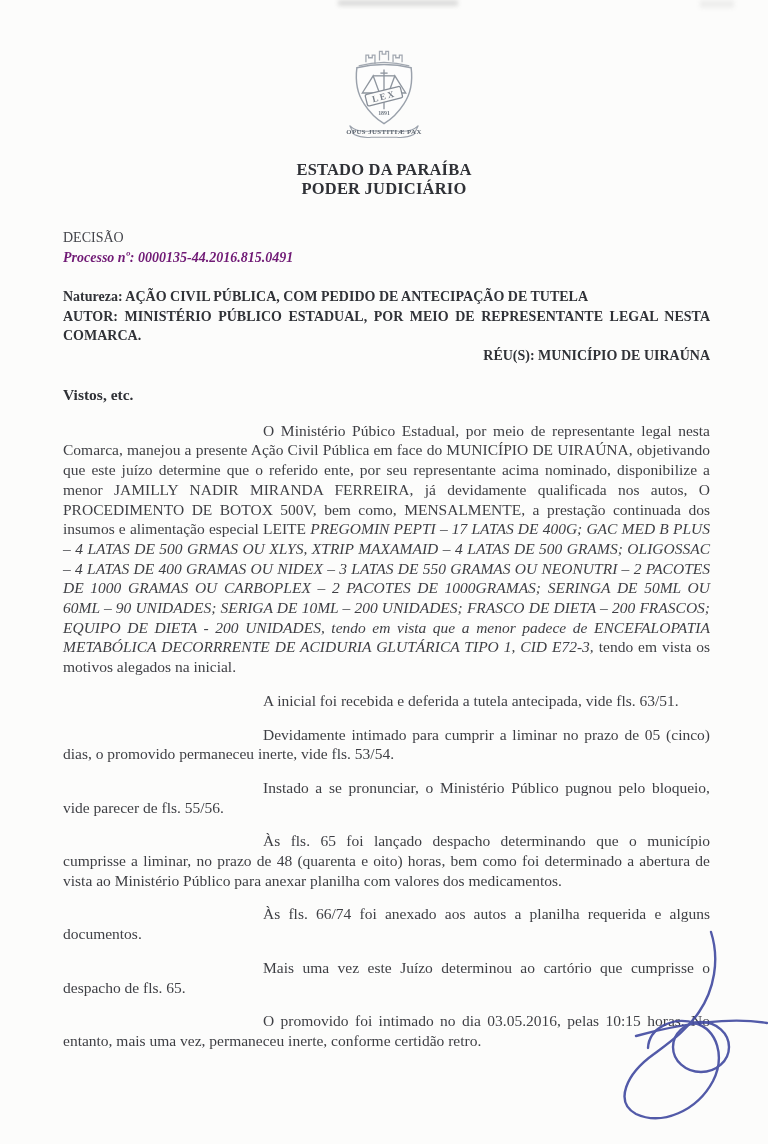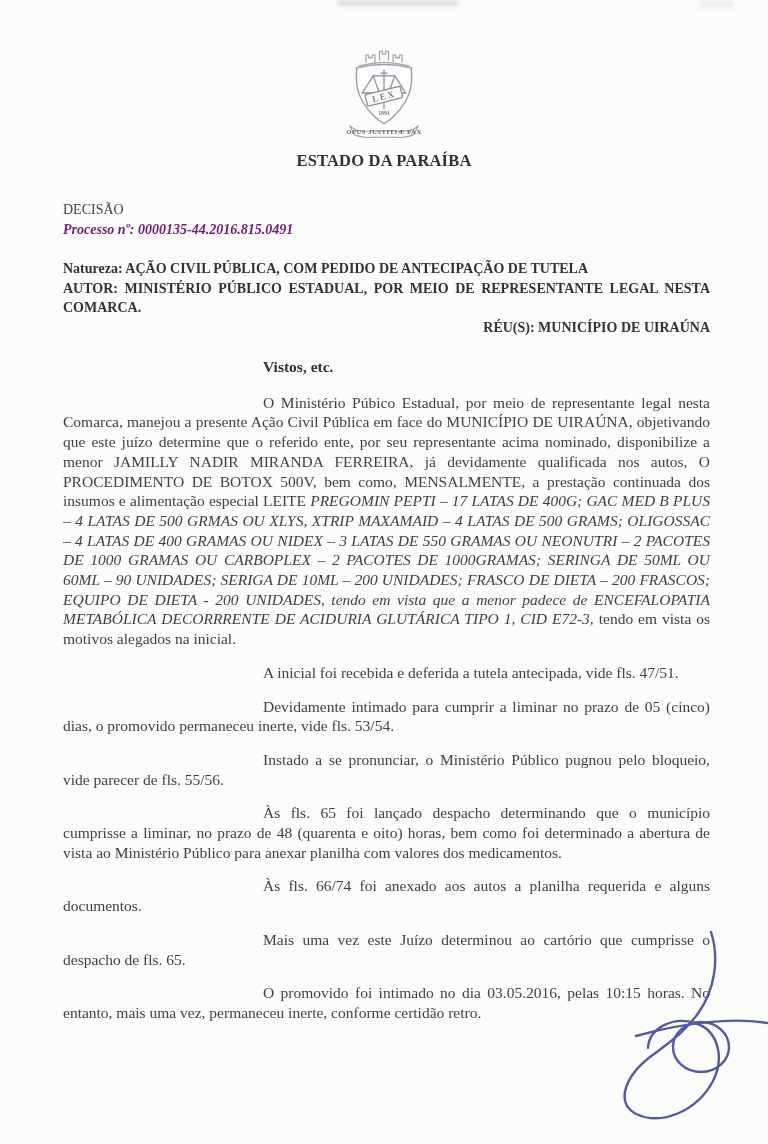--- a/index.html
+++ b/index.html
@@ -14,21 +14,21 @@
   }
   
   .scan-artifact{position:absolute;background:#8a8a8a;filter:blur(2px);}
   .artifact-1{left:338px;top:0;width:120px;height:6px;opacity:.28;}
   .artifact-2{left:700px;top:0;width:34px;height:8px;opacity:.12;}
 
   .header{ text-align:center; padding-top:46px; }
   .emblem{ display:inline-block; }
   .emblem svg{ display:block; }
   .header-lines{
-    margin-top:7px;
+    margin-top:16px;
     font-weight:bold;
     font-size:16.5px;
     line-height:19px;
     color:#2f3136;
     letter-spacing:.2px;
   }
 
   .case-block{
     margin:30px 58px 0 63px;
     font-size:14px;
@@ -47,21 +47,20 @@
 
   .body-text{
     margin:20px 58px 0 63px;
     font-size:15.5px;
     line-height:19.7px;
     text-align:justify;
   }
   .salutation{
     font-weight:bold;
     color:#303237;
-    margin-left:200px;
     margin-bottom:10px;
   }
   .para{
     text-indent:200px;
     margin:14px 0 0 0;
   }
   .para:first-of-type{ margin-top:16px; }
   .run-italic{ font-style:italic; }
 
   .signature{
@@ -106,38 +105,39 @@
         </g>
 
         <text x="50" y="76" text-anchor="middle" font-family="Liberation Serif, serif" font-size="6.5" font-weight="bold" fill="#6e7680">1891</text>
 
         <path d="M12 88 q8 8 24 6 l28 0 q16 2 24 -6 l-5 10 q-8 4 -19 3 l-28 0 q-11 1 -19 -3 z" stroke="#9aa1ab" stroke-width="1.2" fill="#fcfcfb"></path>
         <text x="50" y="97" text-anchor="middle" font-family="Liberation Serif, serif" font-size="7.5" font-weight="bold" fill="#5e6670" letter-spacing=".5">OPUS JUSTITIÆ PAX</text>
       </svg>
     </div>
     <div class="header-lines">
       <div>ESTADO DA PARAÍBA</div>
+      <div>PODER JUDICIÁRIO</div>
     </div>
   </div>
 
   <div class="case-block">
     <div class="decision-label">DECISÃO</div>
     <div class="process-line">Processo nº: 0000135-44.2016.815.0491</div>
     <div class="qualification">
       <div class="jpar">Natureza: AÇÃO CIVIL PÚBLICA, COM PEDIDO DE ANTECIPAÇÃO DE TUTELA</div>
       <div class="jpar">AUTOR: MINISTÉRIO PÚBLICO ESTADUAL, POR MEIO DE REPRESENTANTE LEGAL NESTA COMARCA.</div>
       <div class="jpar">RÉU(S): MUNICÍPIO DE UIRAÚNA</div>
     </div>
   </div>
 
   <div class="body-text">
     <div class="salutation">Vistos, etc.</div>
     <div id="paragraphs">
         <div class="para"><span>O Ministério Púbico Estadual, por meio de representante legal nesta Comarca, manejou a presente Ação Civil Pública em face do MUNICÍPIO DE UIRAÚNA, objetivando que este juízo determine que o referido ente, por seu representante acima nominado, disponibilize a menor JAMILLY NADIR MIRANDA FERREIRA, já devidamente qualificada nos autos, O PROCEDIMENTO DE BOTOX 500V, bem como, MENSALMENTE, a prestação continuada dos insumos e alimentação especial LEITE </span><span class="run-italic">PREGOMIN PEPTI – 17 LATAS DE 400G; GAC MED B PLUS – 4 LATAS DE 500 GRMAS OU XLYS, XTRIP MAXAMAID – 4 LATAS DE 500 GRAMS; OLIGOSSAC – 4 LATAS DE 400 GRAMAS OU NIDEX – 3 LATAS DE 550 GRAMAS OU NEONUTRI – 2 PACOTES DE 1000 GRAMAS OU CARBOPLEX – 2 PACOTES DE 1000GRAMAS; SERINGA DE 50ML OU 60ML – 90 UNIDADES; SERIGA DE 10ML – 200 UNIDADES; FRASCO DE DIETA – 200 FRASCOS; EQUIPO DE DIETA  - 200 UNIDADES, tendo em vista que a menor padece de  ENCEFALOPATIA METABÓLICA DECORRRENTE DE ACIDURIA GLUTÁRICA TIPO 1, CID E72-3, </span><span>tendo em vista os motivos alegados na inicial.</span></div>
-        <div class="para"><span>A inicial foi recebida e deferida a tutela antecipada, vide fls. 47/51.</span></div>
+        <div class="para"><span>A inicial foi recebida e deferida a tutela antecipada, vide fls. 63/51.</span></div>
         <div class="para"><span>Devidamente intimado para cumprir a liminar no prazo de 05 (cinco) dias, o promovido permaneceu inerte, vide fls. 53/54.</span></div>
         <div class="para"><span>Instado a se pronunciar, o Ministério Público pugnou pelo bloqueio, vide parecer de fls. 55/56.</span></div>
         <div class="para"><span>Às fls. 65 foi lançado despacho determinando que o município cumprisse a liminar, no prazo de 48 (quarenta e oito) horas, bem como foi determinado a abertura de vista ao Ministério Público para anexar planilha com valores dos medicamentos.</span></div>
         <div class="para"><span>Às fls. 66/74 foi anexado aos autos a planilha requerida e alguns documentos.</span></div>
         <div class="para"><span>Mais uma vez este Juízo determinou ao cartório que cumprisse o despacho de fls. 65.</span></div>
         <div class="para"><span>O promovido foi intimado no dia 03.05.2016, pelas 10:15 horas. No entanto, mais uma vez, permaneceu inerte, conforme certidão retro.</span></div>
       </div>
   </div>
 
   <svg class="signature" viewBox="0 0 178 210">

